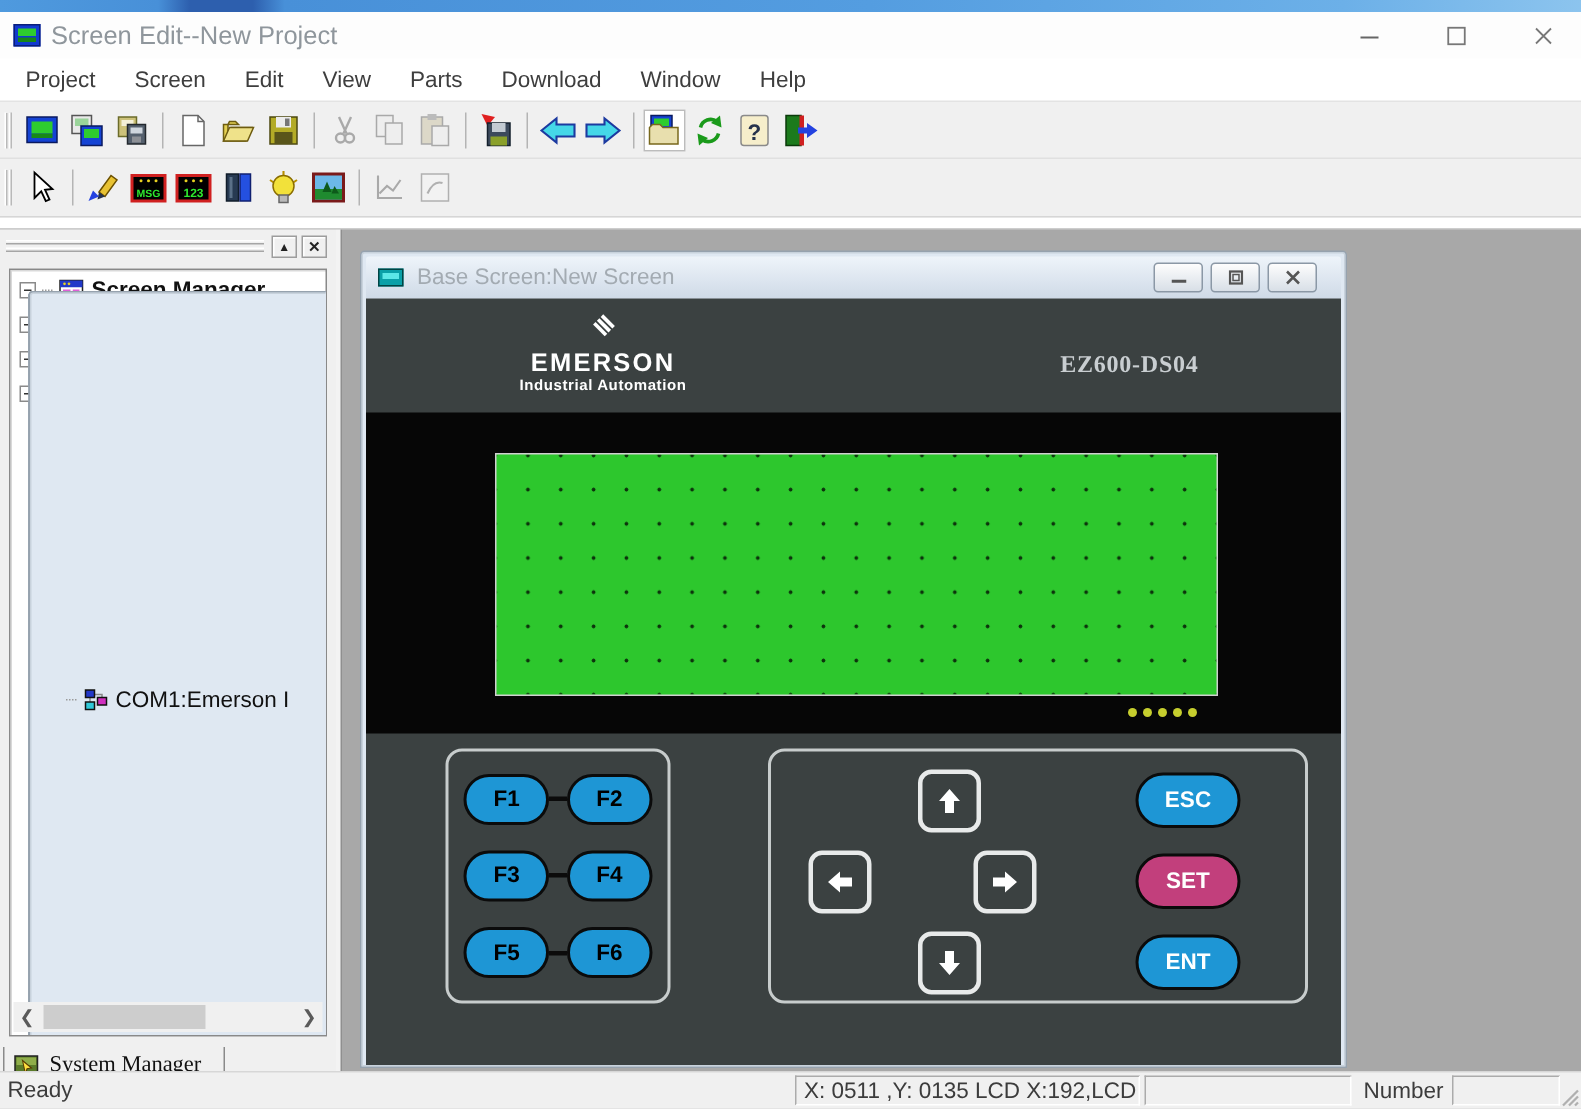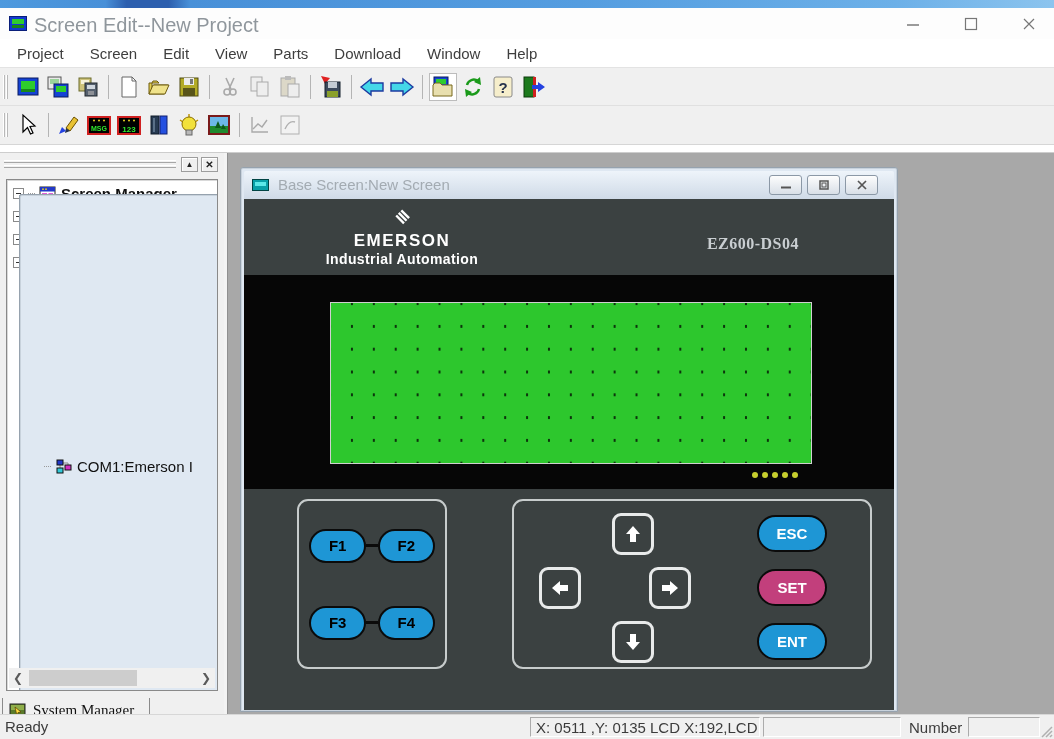--- a/index.html
+++ b/index.html
@@ -10,21 +10,21 @@
   .desktop-strip { position:absolute; left:0; top:0; width:1054px; height:8px;
     background:linear-gradient(90deg,#4f9ade 0%,#4890d8 10%,#2d5fae 12%,#2d5fae 16%,#4890d8 18%,#549de0 55%,#6cb0e8 85%,#8cc4ee 100%); }
 
   
   .app { position:absolute; left:0; top:8px; width:1054px; height:731px; background:#fff; }
 
   .titlebar { position:relative; height:31px; background:#fdfdfd; }
   .app-icon { position:absolute; left:9px; top:8px; width:18px; height:15px; background:#113ad0; border:1px solid #0a1f7a; }
   .app-icon i { position:absolute; left:2px; top:2px; width:12px; height:5px; background:#2ecc2e; }
   .app-icon b { position:absolute; left:2px; top:8px; width:12px; height:3px; background:#178617; }
-  .app-title { position:absolute; left:34px; top:6px; font-size:20px; color:#8f969c; }
+  .app-title { position:absolute; left:34px; top:6px; font-size:17px; color:#8f969c; }
   .winbtn { position:absolute; top:0; width:34px; height:31px; display:flex; align-items:center; justify-content:center; }
   .winbtn.min { right:124px; } .winbtn.max { right:66px; } .winbtn.close { right:8px; }
 
   .menubar { height:29px; background:#fff; display:flex; align-items:center; padding-left:4px; border-bottom:1px solid #e3e3e3; }
   .menu-item { padding:4px 13px; color:#3e3e3e; font-size:15px; }
 
   .toolbar { background:#f0f0f0; display:flex; align-items:center; }
   .tb1 { height:38px; border-bottom:1px solid #e0e0e0; }
   .tb2 { height:39px; border-bottom:1px solid #d6d6d6; }
   .grip-v { width:5px; height:24px; margin:0 5px 0 3px; border-left:1px solid #fff; border-right:1px solid #b9b9b9; box-shadow:inset 1px 0 0 #b9b9b9, inset -1px 0 0 #fff; }
@@ -73,21 +73,21 @@
   .cw-icon i { position:absolute; left:2px; top:2px; width:11px; height:4px; background:#5ce8e8; }
   .cw-title { position:absolute; left:34px; top:5px; font-size:15px; color:#a3abb2; }
   .cw-btns { position:absolute; right:16px; top:4px; display:flex; gap:5px; }
   .cw-btn { width:33px; height:20px; border:1px solid #8b98a6; border-radius:3px; background:linear-gradient(#fdfdfd,#d8dfe7); display:flex; align-items:center; justify-content:center; }
 
   
   .device { position:relative; height:511px; background:#3b4141; overflow:hidden; }
   .bezel-top { position:relative; height:76px; }
   .brand { position:absolute; left:68px; top:8px; width:180px; text-align:center; color:#fff; }
   .brand-name { font-size:17px; font-weight:bold; letter-spacing:1.5px; margin-top:1px; }
-  .brand-tag { font-size:14px; font-weight:bold; letter-spacing:0.4px; }
+  .brand-tag { font-size:10px; font-weight:bold; letter-spacing:0.4px; }
   .model { position:absolute; right:95px; top:36px; font-size:16px; font-weight:bold; color:#c9ced1; letter-spacing:0.5px;font-family:Liberation Serif, serif; }
 
   .lcd-area { position:relative; height:214px; background:#060606; }
   .lcd-screen { position:absolute; left:86px; top:27px; width:482px; height:162px; background:#2dc72d; border:1px solid #cfd0cf;
     background-image:radial-gradient(circle, #0c330c 1.1px, transparent 1.5px); background-size:21.9px 22.8px; background-position:10px 12px; }
   .leds { position:absolute; right:96px; bottom:11px; display:flex; gap:4px; }
   .led { width:6px; height:6px; border-radius:50%; background:#c6ce2e; }
 
   .bezel-bottom { position:relative; height:221px; }
   .keygroup { position:absolute; top:10px; height:170px; border:2px solid #c7cccc; border-radius:11px; }
@@ -583,20 +583,25 @@
               <div class="keygroup kg-f">
                 <div class="frow">
                   <div class="fkey">F1</div>
                   <div class="fconn"></div>
                   <div class="fkey">F2</div>
                 </div>
                 <div class="frow">
                   <div class="fkey">F3</div>
                   <div class="fconn"></div>
                   <div class="fkey">F4</div>
+                </div>
+                <div class="frow">
+                  <div class="fkey">F5</div>
+                  <div class="fconn"></div>
+                  <div class="fkey">F6</div>
                 </div>
               </div>
 
               <div class="keygroup kg-nav">
                 <div class="navkey nk-up">
                   <svg width="20" height="20">
                       <polygon points="10,2 17,10 13,10 13,18 7,18 7,10 3,10" fill="#fff"></polygon>
                     </svg>
                 </div>
                 <div class="navkey nk-left">

